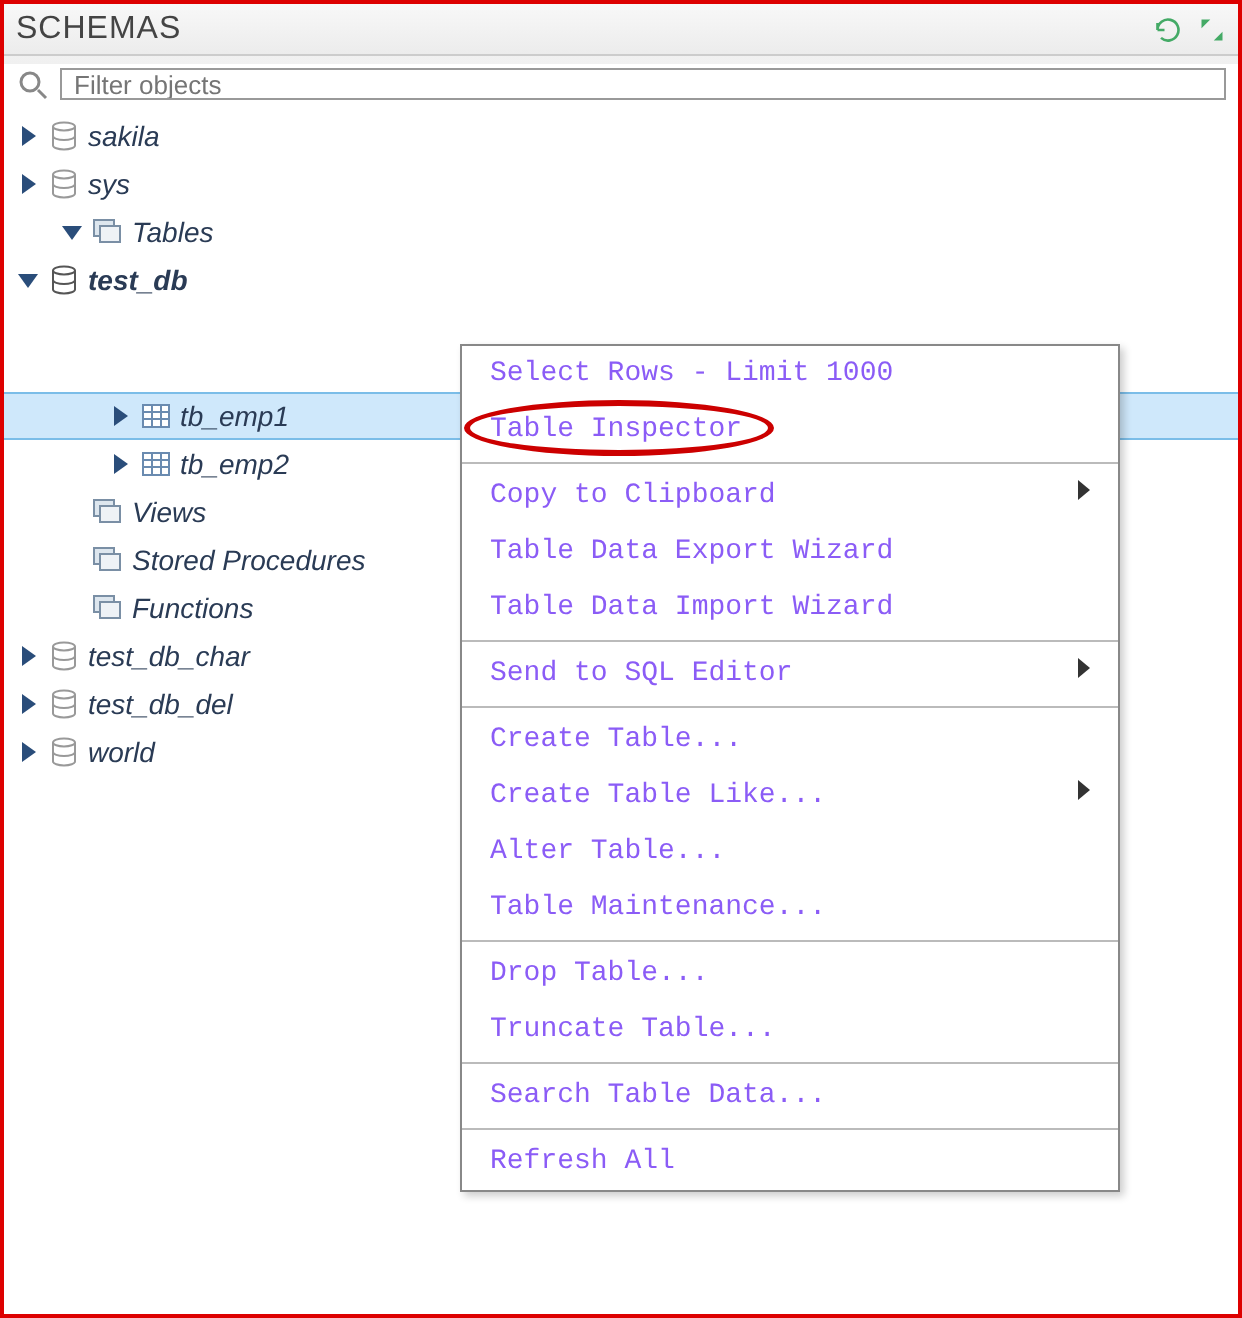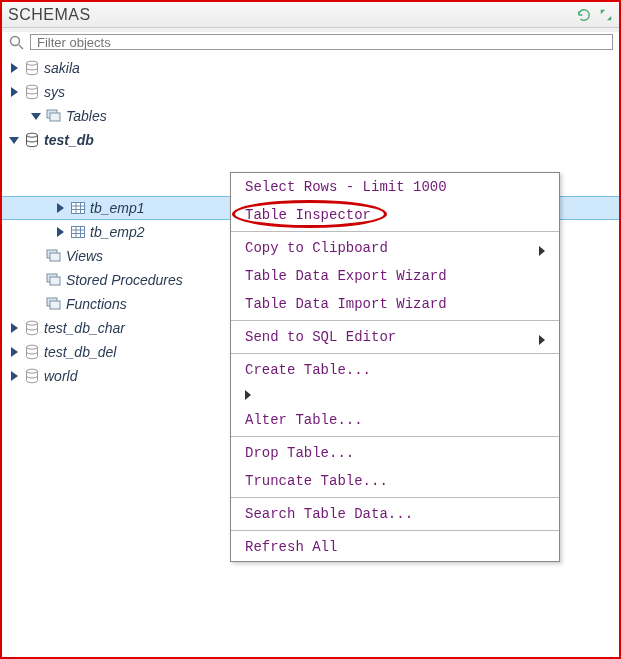--- a/index.html
+++ b/index.html
@@ -14,21 +14,21 @@
   .searchrow input { flex: 1; border: 1px solid #999; height: 16px; padding: 0 6px; font-size: 13px; color: #333; }
   .tree { font-size: 14px; color: #333; user-select: none; }
   .row { display: flex; align-items: center; height: 24px; white-space: nowrap; font-style: italic; }
   .row.sel { background: #cfe8fb; border: 1px solid #7bbde8; border-left: none; border-right: none; margin-top: 44px; }
   .indent { display: inline-block; }
   .tw { width: 12px; height: 12px; margin-right: 4px; color: #2a4d7a; }
   .ic { width: 16px; height: 16px; margin-right: 4px; }
   .lbl { font-size: 14px; color: #2a3b55; }
   .bold { font-weight: bold; }
   .menu { position: absolute; left: 228px; top: 170px; width: 330px; background: #fff; border: 1px solid #888; box-shadow: 2px 2px 4px rgba(0,0,0,0.2); font-size: 14px; }
-  .menu-item { padding: 6px 14px; display: flex; align-items: flex-end; justify-content: space-between; color: #701a75; font-family: "Courier New", serif; cursor: default; }
+  .menu-item { padding: 6px 14px; display: flex; align-items: flex-start; justify-content: space-between; color: #8b5cf6; font-family: "Courier New", serif; cursor: default; }
   .menu-item span:first-child { font-family: inherit; }
   .menu-sep { height: 1px; background: #bbb; margin: 2px 0; }
   .sub-arrow { width: 0; height: 0; border-top: 5px solid transparent; border-bottom: 5px solid transparent; border-left: 6px solid #333; }
   .highlight-oval { position: absolute; left: 230px; top: 198px; width: 155px; height: 28px; border: 3px solid #c00; border-radius: 50%; pointer-events: none; }
   svg { display: block; }
 </style>
 </head>
 <body>
 
 <div class="panel">
@@ -260,25 +260,29 @@
   <div class="menu-sep"></div>
   <div class="menu-item">
       <span>Send to SQL Editor</span>
       <span class="sub-arrow"></span>
     </div>
   <div class="menu-sep"></div>
   <div class="menu-item">
       <span>Create Table...</span>
     </div>
   <div class="menu-item">
+      <span>Create Table Like...</span>
       <span class="sub-arrow"></span>
     </div>
   <div class="menu-item">
       <span>Alter Table...</span>
     </div>
+  <div class="menu-item">
+      <span>Table Maintenance...</span>
+    </div>
   <div class="menu-sep"></div>
   <div class="menu-item">
       <span>Drop Table...</span>
     </div>
   <div class="menu-item">
       <span>Truncate Table...</span>
     </div>
   <div class="menu-sep"></div>
   <div class="menu-item">
       <span>Search Table Data...</span>

